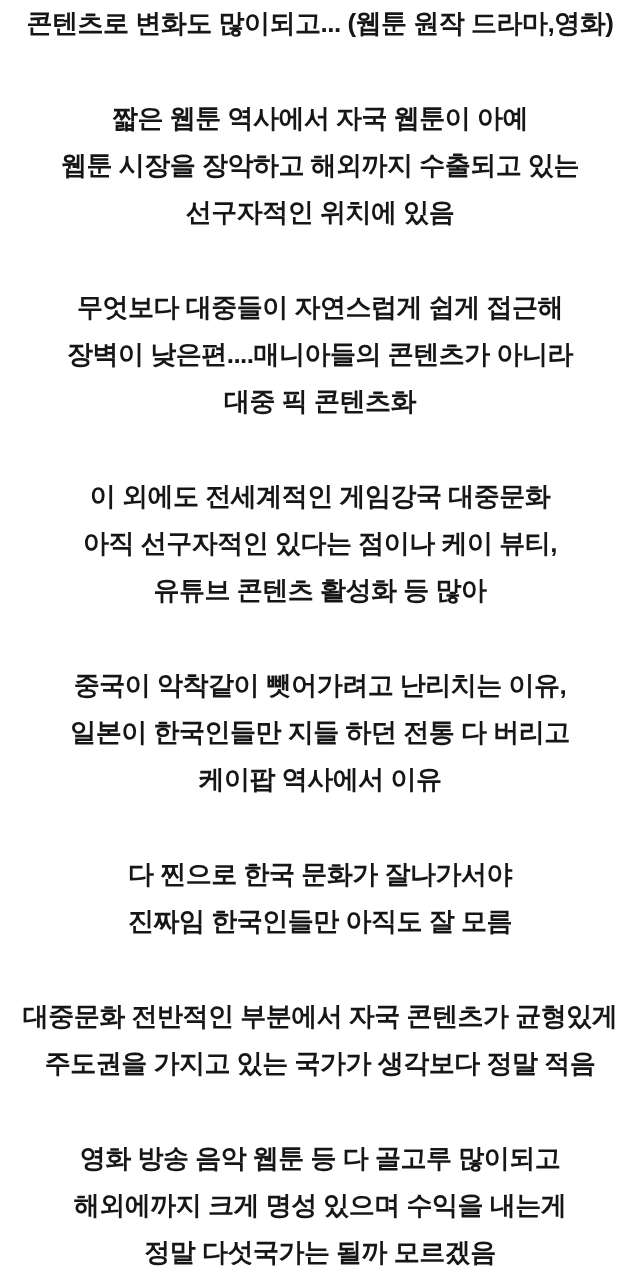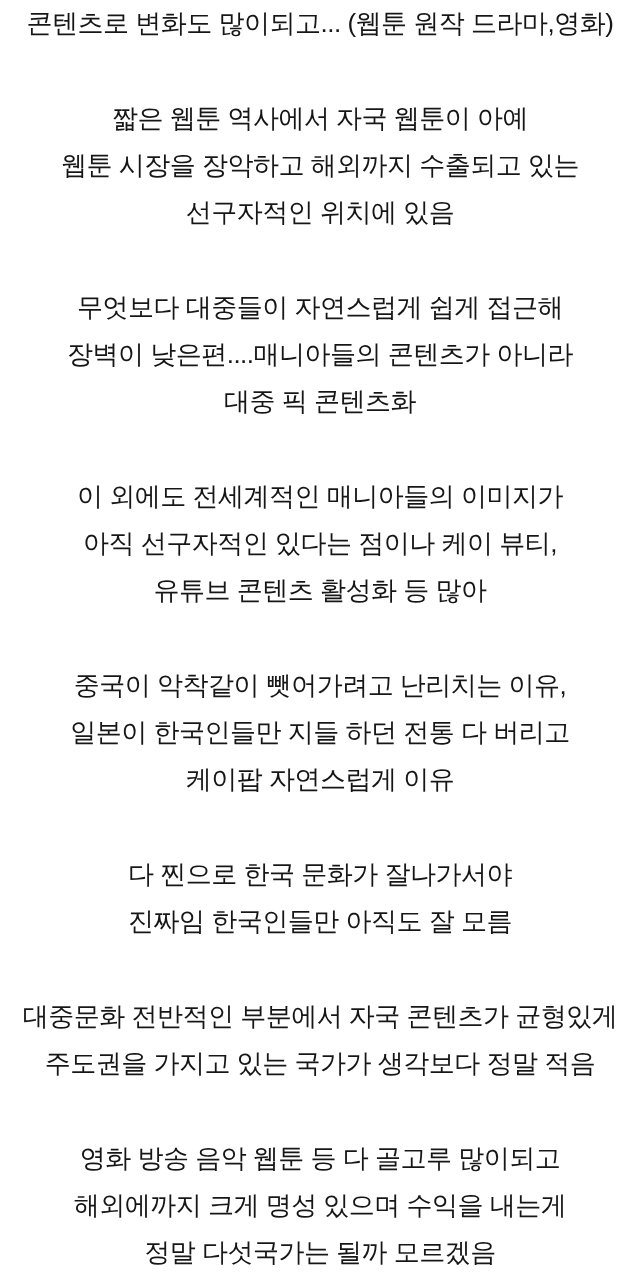--- a/index.html
+++ b/index.html
@@ -21,23 +21,24 @@
     color: #161616;
   }
   .para {
     margin: 0 0 48px 0;
   }
   .line {
     font-size: 26px;
     line-height: 47px;
     letter-spacing: -0.5px;
     white-space: nowrap;
+    font-weight: bold;
   }
   .emphasis {
-    font-weight: 400;
+    font-weight: 700;
   }
 </style>
 </head>
 <body>
 
 <div class="doc">
 
   <div class="para">
     <div class="line">콘텐츠로 변화도 많이되고... (웹툰 원작 드라마,영화)</div>
   </div>
@@ -48,29 +49,29 @@
     <div class="line">선구자적인 위치에 있음</div>
   </div>
 
   <div class="para">
     <div class="line">무엇보다 대중들이 자연스럽게 쉽게 접근해</div>
     <div class="line">장벽이 낮은편....매니아들의 콘텐츠가 아니라</div>
     <div class="line">대중 픽 콘텐츠화</div>
   </div>
 
   <div class="para">
-    <div class="line">이 외에도 전세계적인 매니아들의 이미지가</div>
+    <div class="line">이 외에도 전세계적인 게임강국 대중문화</div>
     <div class="line">아직 선구자적인 있다는 점이나 케이 뷰티,</div>
     <div class="line">유튜브 콘텐츠 활성화 등 많아</div>
   </div>
 
   <div class="para">
     <div class="line">중국이 악착같이 뺏어가려고 난리치는 이유,</div>
     <div class="line">일본이 한국인들만 지들 하던 전통 다 버리고</div>
-    <div class="line">케이팝 자연스럽게 이유</div>
+    <div class="line">케이팝 역사에서 이유</div>
   </div>
 
   <div class="para">
     <div class="line emphasis">다 찐으로 한국 문화가 잘나가서야</div>
     <div class="line">진짜임 한국인들만 아직도 잘 모름</div>
   </div>
 
   <div class="para">
     <div class="line">대중문화 전반적인 부분에서 자국 콘텐츠가 균형있게</div>
     <div class="line">주도권을 가지고 있는 국가가 생각보다 정말 적음</div>

